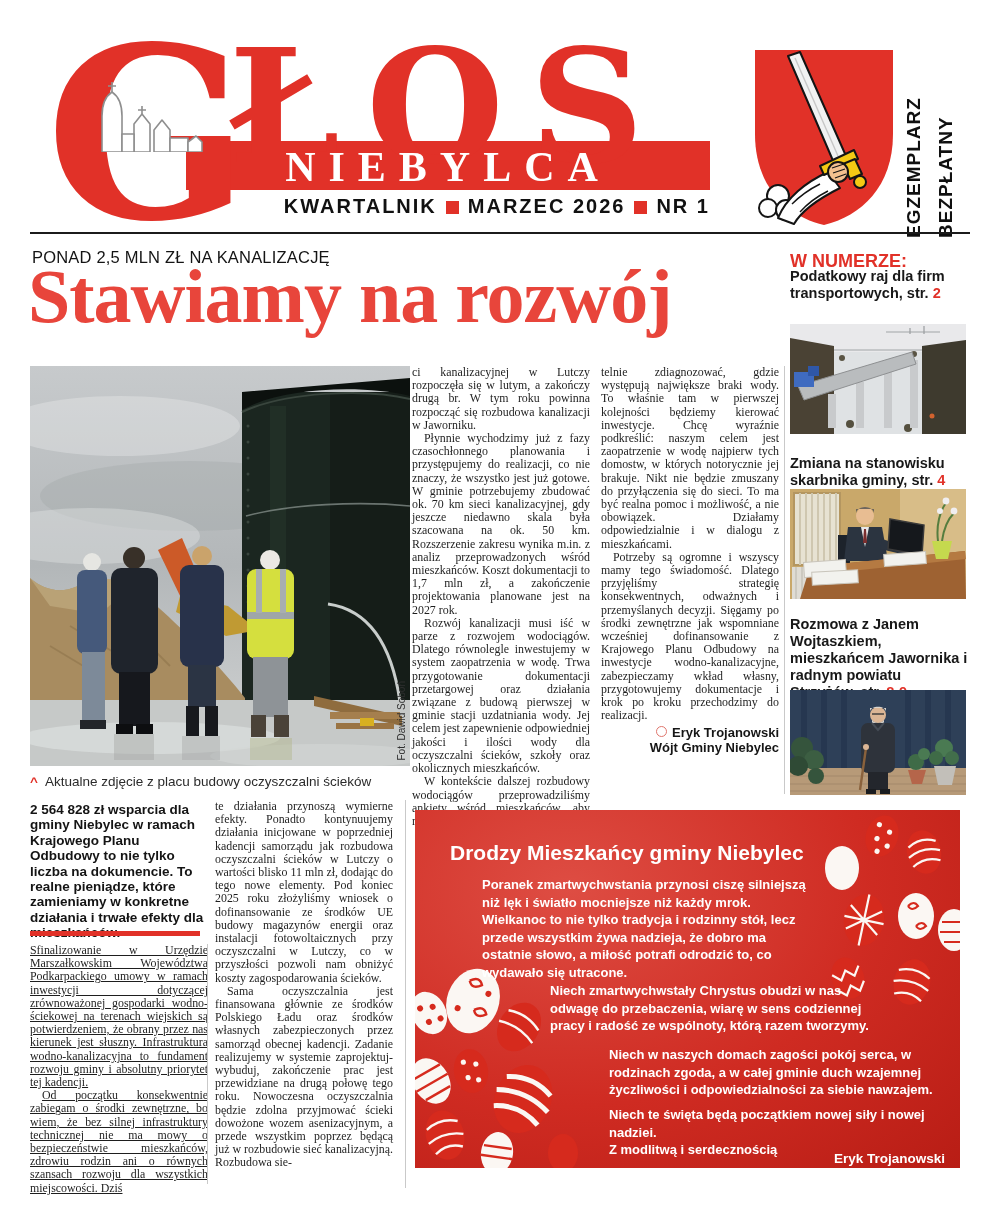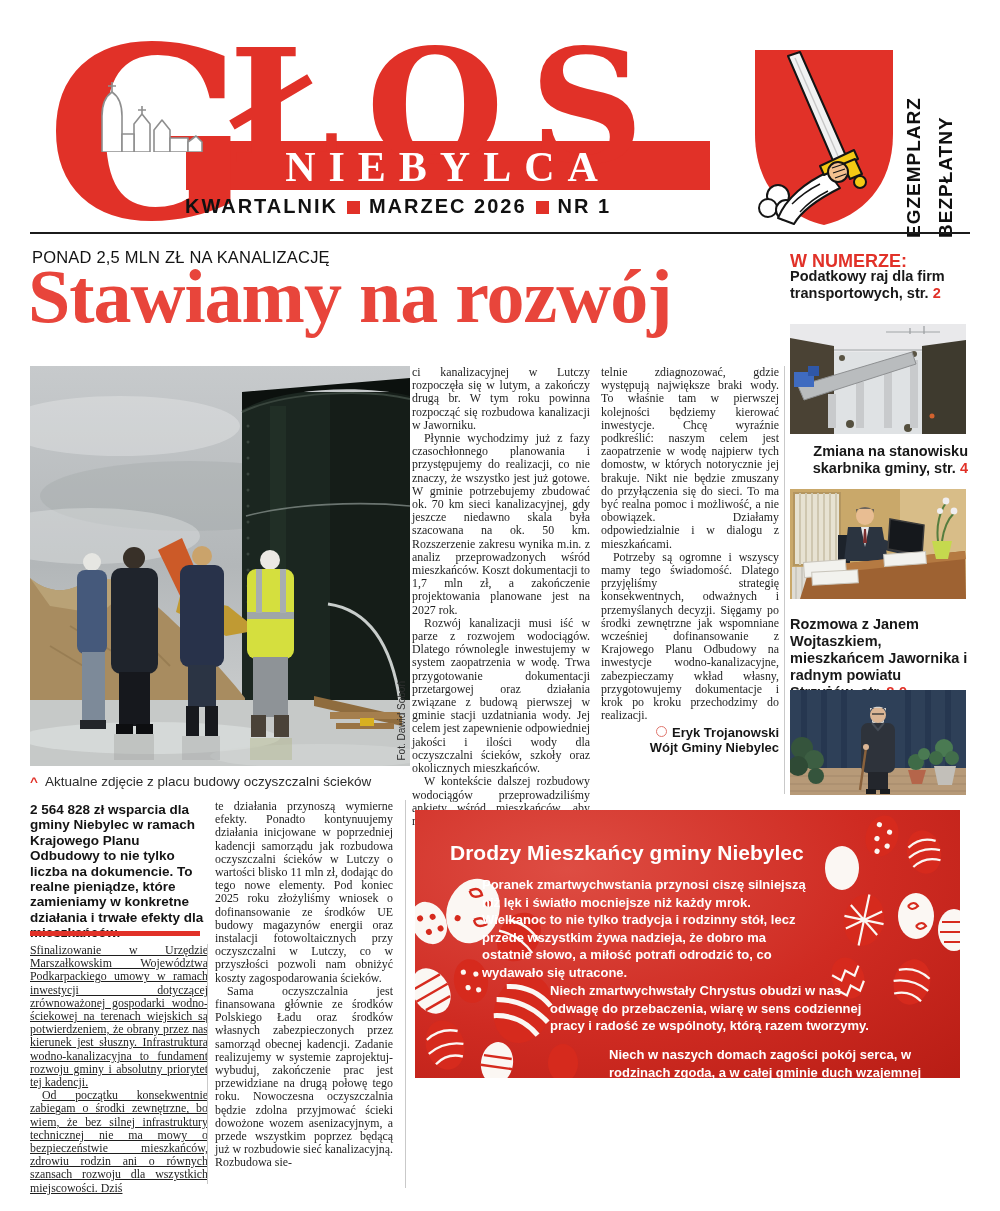--- a/index.html
+++ b/index.html
@@ -7,21 +7,21 @@
         font-family:"Liberation Sans",sans-serif;color:#1c1c1c;}
   .abs{position:absolute;}
 
   
   .logo-g{left:46px;top:16px;font:bold 238px/1 "DejaVu Serif",serif;color:#e13128;z-index:2;letter-spacing:-6px;}
   .logo-los{left:228px;top:28px;font:bold 158px/1 "DejaVu Serif",serif;color:#e13128;letter-spacing:26px;z-index:2;}
   .logo-bar{left:186px;top:141px;width:524px;height:49px;background:#e13128;z-index:1;}
   .logo-sub{left:186px;top:146px;width:524px;z-index:3;color:#fff;text-align:center;
             font:bold 42px/1 "Liberation Serif",serif;letter-spacing:13px;}
   .church{left:96px;top:72px;z-index:4;}
-  .issue-line{left:185px;top:195px;width:525px;text-align:left;font:bold 20px/1.1 "Liberation Sans",sans-serif;
+  .issue-line{left:185px;top:195px;width:525px;text-align:right;font:bold 20px/1.1 "Liberation Sans",sans-serif;
               letter-spacing:2px;color:#111;z-index:3;}
   .sq{display:inline-block;width:13px;height:13px;background:#e13128;margin:0 9px;vertical-align:-1px;}
   .crest{left:748px;top:46px;}
   .freecopy{top:46px;height:192px;writing-mode:vertical-rl;transform:rotate(180deg);
             font:bold 19px/30px "Liberation Sans",sans-serif;letter-spacing:1px;color:#101010;}
   .fc1{left:899px;} .fc2{left:931px;}
   .top-rule{left:30px;top:232px;width:940px;height:0;border-top:2px solid #1b1b1b;}
 
   
   .kicker{left:32px;top:249px;font:400 16.5px/1 "Liberation Sans",sans-serif;color:#141414;letter-spacing:.2px;}
@@ -54,21 +54,21 @@
   .vr-bottom{left:405px;top:800px;height:388px;}
   .vr-bottom2{left:207px;top:944px;height:240px;}
 
   
   .sb-head{left:790px;top:252px;font:bold 18px/1 "Liberation Sans",sans-serif;color:#e13128;}
   .sb-item{position:absolute;left:790px;width:178px;font:bold 14.5px/17px "Liberation Sans",sans-serif;color:#181818;}
   .pg{color:#e13128;}
   .sb-photo{position:absolute;left:790px;width:176px;overflow:hidden;}
 
   
-  .ebox{left:415px;top:810px;width:545px;height:268px;
+  .ebox{left:415px;top:810px;width:545px;height:358px;
         background:radial-gradient(ellipse at 28% 22%, #de4d43 0%, #cf2b22 55%, #b81d15 100%);overflow:hidden;}
   .ebox .inner{position:absolute;color:#fff;}
   .eb-title{left:35px;top:32px;font:bold 21px/1 "Liberation Sans",sans-serif;}
   .eb-p{font:bold 13px/17.5px "Liberation Sans",sans-serif;margin-left:32px;}
   .eb-p1{left:35px;top:66px;width:332px;}
   .eb-p2{left:103px;top:172px;width:336px;}
   .eb-p3{left:162px;top:236px;width:362px;}
   .eb-p4{left:162px;top:296px;width:362px;}
   .eb-sig2{left:300px;top:340px;width:230px;text-align:right;font:bold 13.5px/18px "Liberation Sans",sans-serif;color:#fff;}
   .eggs-tr{position:absolute;right:0;top:0;}
@@ -278,21 +278,21 @@
       <rect x="66" y="58" width="8" height="46" fill="#c8cacc"></rect>
       <rect x="94" y="46" width="8" height="58" fill="#c8cacc"></rect>
       <rect x="120" y="36" width="8" height="68" fill="#c8cacc"></rect>
       <path d="M8,62 L122,28 L126,40 L14,76 Z" fill="#b9bcbe" stroke="#8e9092" stroke-width="1"></path>
       <rect x="4" y="48" width="20" height="15" fill="#3f6bc0"></rect>
       <rect x="18" y="42" width="11" height="10" fill="#2f57a8"></rect>
       <circle cx="142" cy="92" r="2.5" fill="#d2622e"></circle>
     </svg>
   </div>
 
-  <div class="sb-item" style="top:443px;text-align:right;">
+  <div class="sb-item" style="top:455px;">
     <span>Zmiana na stanowisku skarbnika gminy, str. </span><span class="pg">4</span>
   </div>
 
   <div class="sb-photo" style="top:489px;height:110px;">
     <svg width="176" height="110" viewBox="0 0 176 110">
       <rect width="176" height="110" fill="#c9a86a"></rect>
       <rect x="110" width="66" height="110" fill="#d8bd88"></rect>
       <rect x="4" y="4" width="46" height="72" fill="#e7e2d2" stroke="#b49660" stroke-width="2"></rect>
       <path d="M10,4 V76 M16,4 V76 M22,4 V76 M28,4 V76 M34,4 V76 M40,4 V76 M46,4 V76" stroke="#cfc7b0" stroke-width="2"></path>
       <rect x="2" y="78" width="30" height="32" fill="#dfdcd4"></rect>

